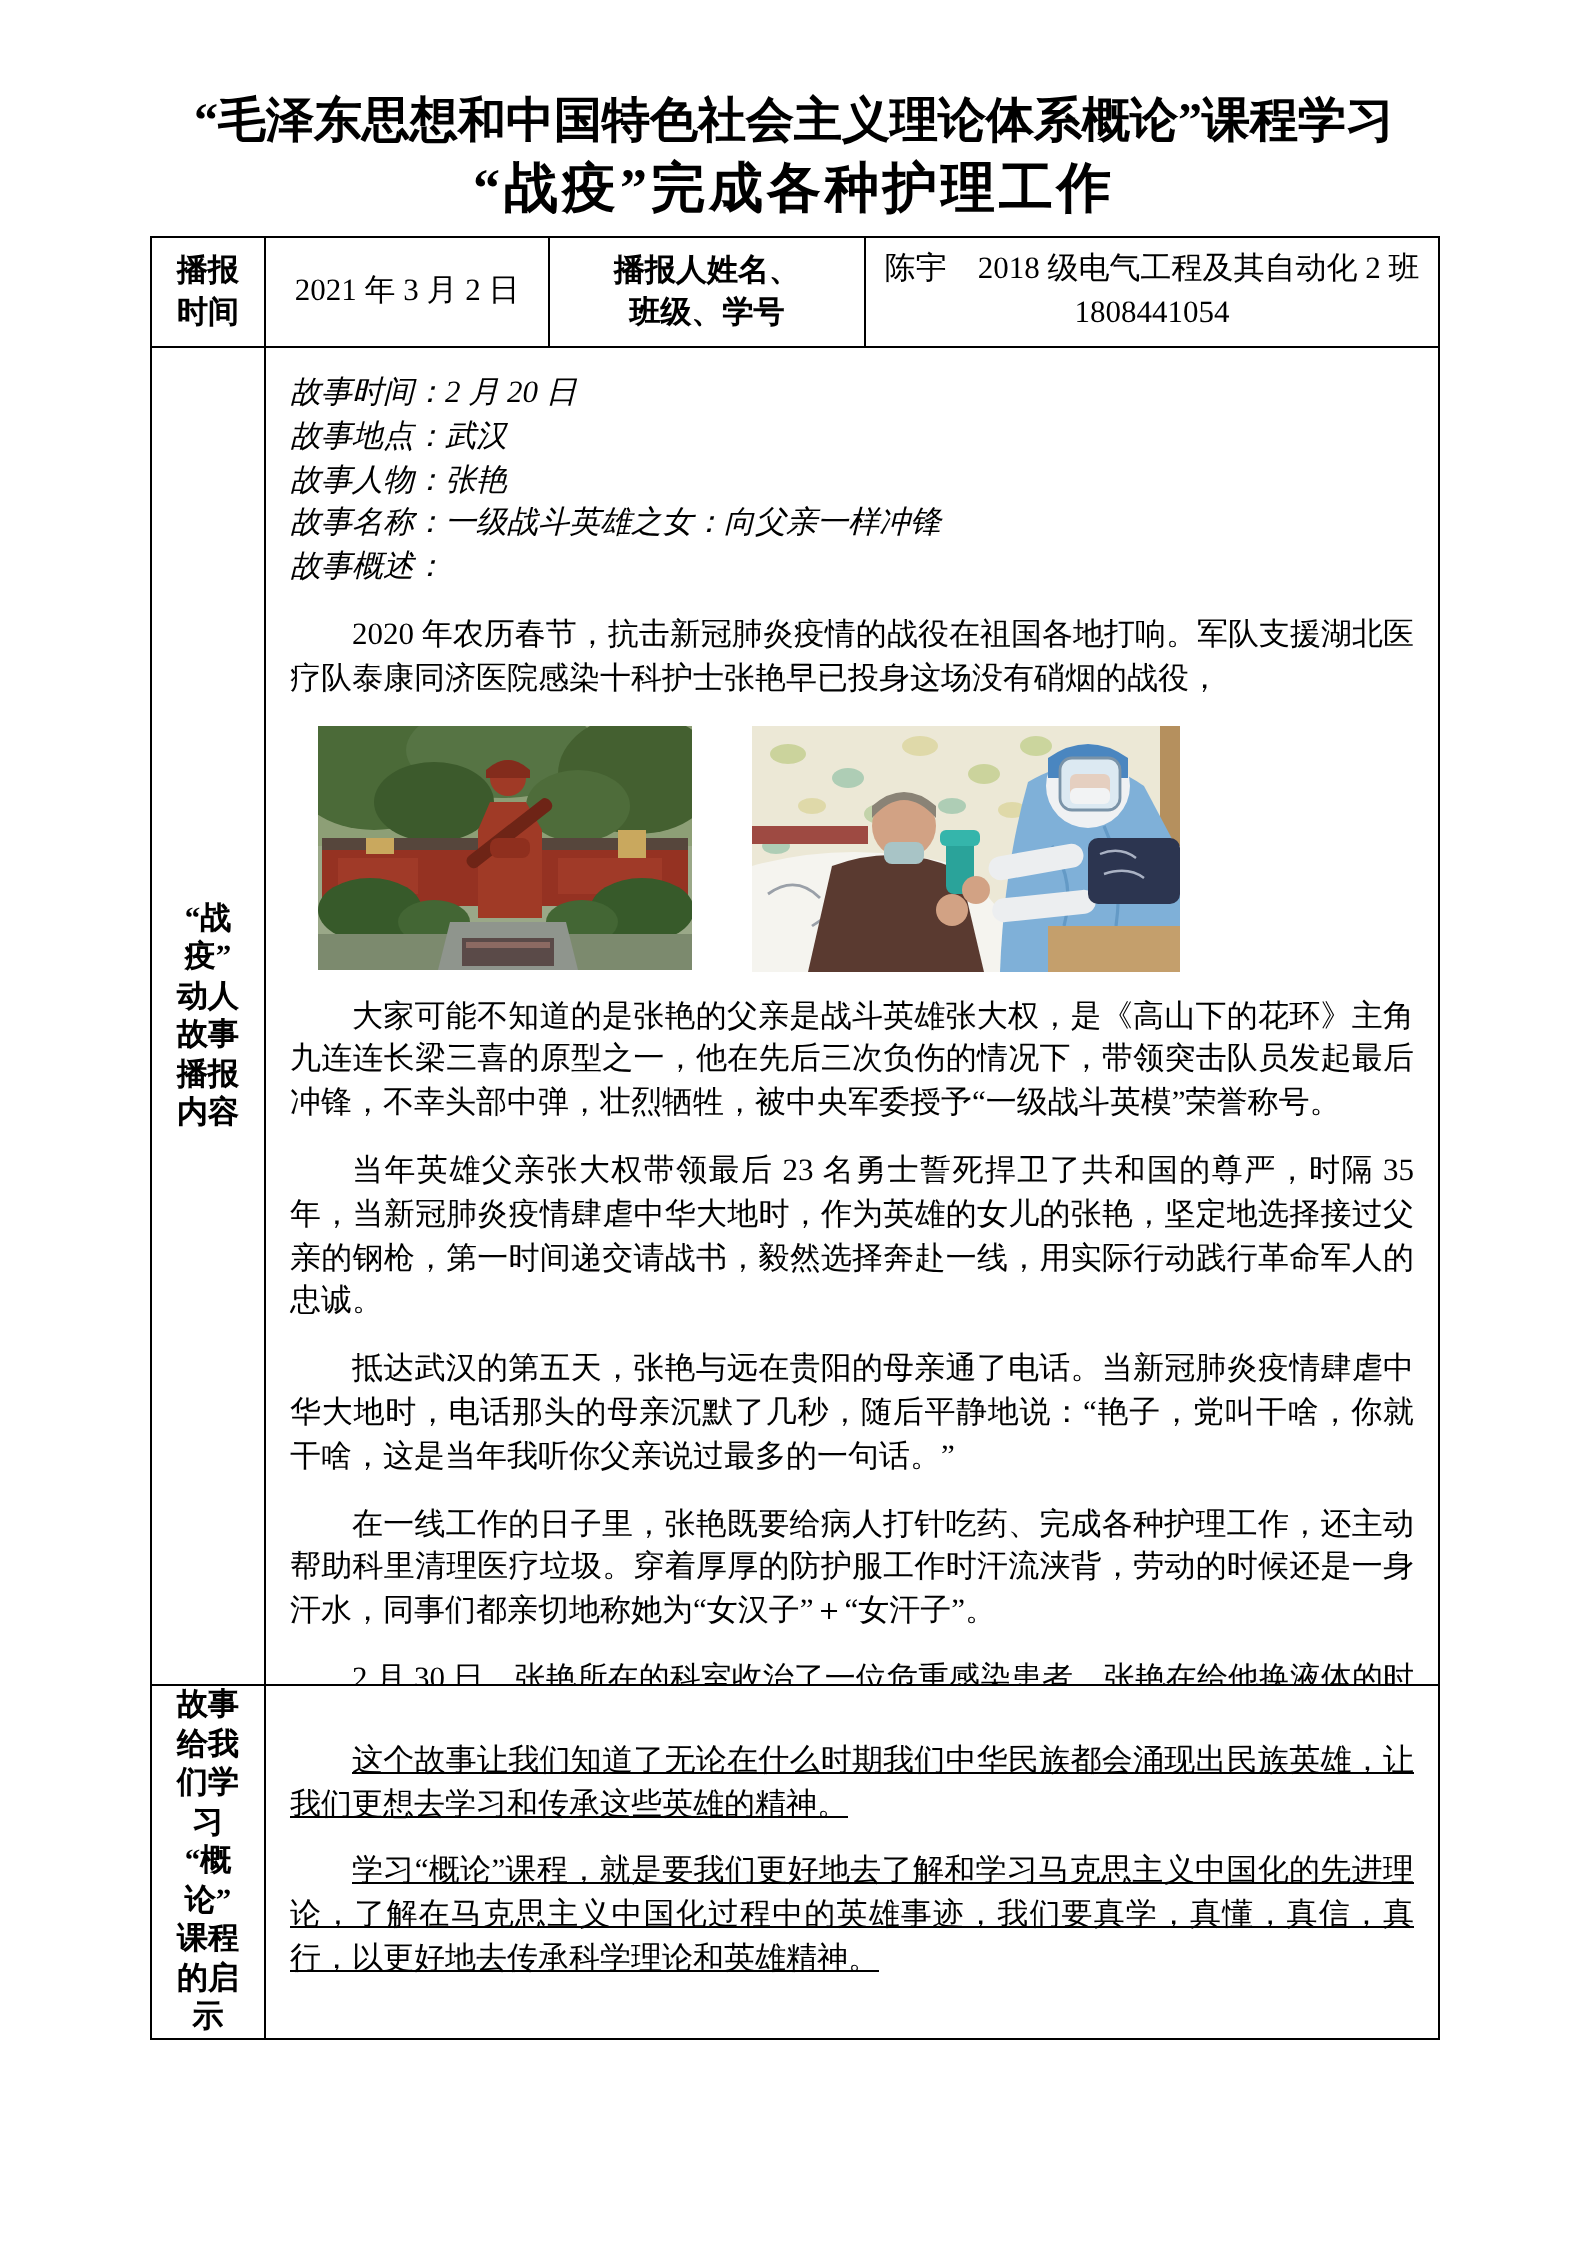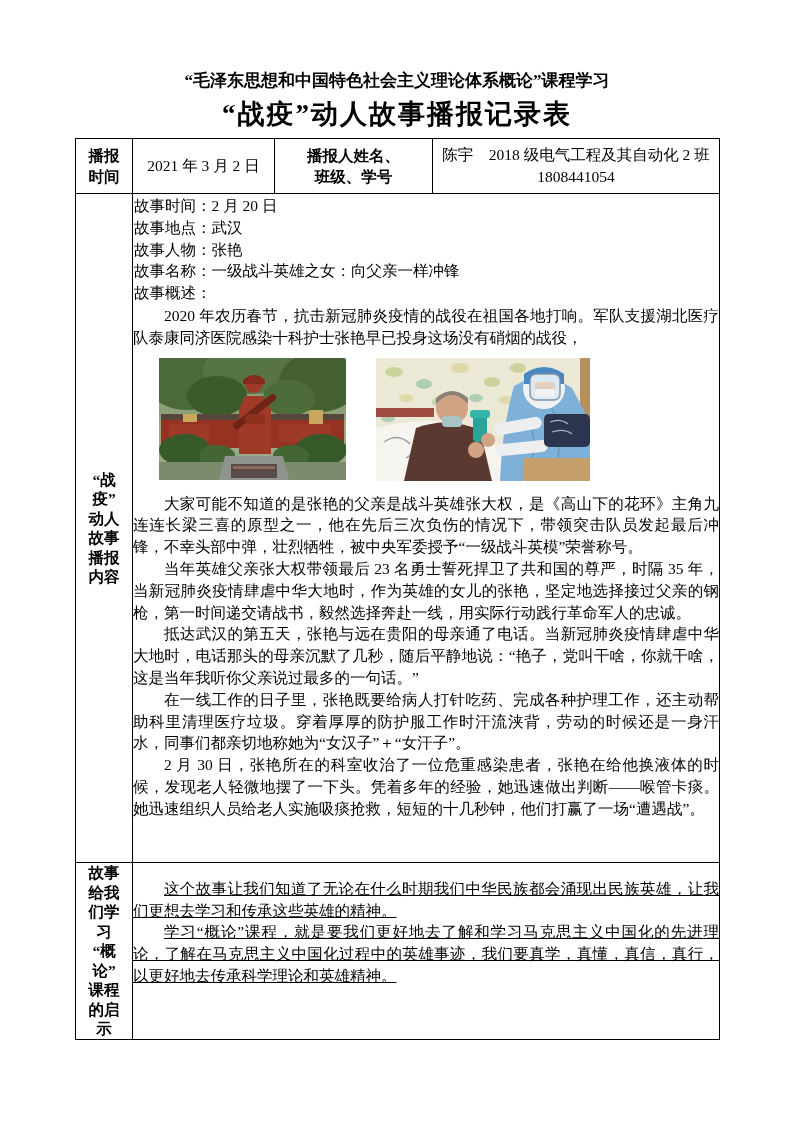--- a/index.html
+++ b/index.html
@@ -3,21 +3,21 @@
 <meta charset="utf-8">
 <style>
   html,body{margin:0;padding:0;background:#ffffff;}
   body{
     width:794px;height:1123px;overflow:hidden;
     font-family:"Liberation Serif","DejaVu Serif",serif;
     color:#000;
   }
   .page{width:644px;margin:0 auto;padding-top:48px;}
   .title-course{
-    text-align:center;font-size:17px;font-weight:bold;line-height:26px;margin-top:20px;
+    text-align:center;font-size:24px;font-weight:bold;line-height:26px;
   }
   .title-form{
     text-align:center;font-size:27px;font-weight:bold;line-height:34px;
     letter-spacing:2px;margin-top:3px;margin-bottom:7px;
   }
   table.record{
     border-collapse:collapse;table-layout:fixed;width:644px;padding-left:28px;
   }
   table.record td{
     border:1.6px solid #000;padding:0;vertical-align:middle;
@@ -35,34 +35,34 @@
     font-weight:bold;font-size:15.5px;line-height:19.5px;
     text-align:center;white-space:pre-line;
   }
   td.content-cell{
     vertical-align:top;padding:4px 8px 4px 7px;
     font-size:15.5px;line-height:21.8px;text-align:justify;
   }
   .story-inner{height:668px;overflow:hidden;}
   .insight-inner{height:146px;overflow:hidden;text-decoration:underline;}
   td.insight-cell{padding-top:30px;}
-  .meta-block{white-space:pre-line;margin:1px;}
-  .content-cell p{margin:0;text-indent:2em;}
+  .meta-block{white-space:pre-line;margin:12px;font-style:italic;}
+  .content-cell p{margin:12px;text-indent:2em;}
   .photo-row{
     display:flex;gap:30px;margin:9px 0 12px 26px;align-items:flex-start;
   }
   .photo{display:block;flex:0 0 auto;}
 </style>
 </head>
 <body>
 
 <div class="page">
 
   <div class="title-course">“毛泽东思想和中国特色社会主义理论体系概论”课程学习</div>
-  <div class="title-form">“战疫”动人故事播报记录表</div>
+  <div class="title-form">“战疫”完成各种护理工作</div>
 
   <table class="record">
     <colgroup>
         <col class="c1">
         <col class="c2">
         <col class="c3">
         <col class="c4">
       </colgroup>
 
     <tbody>

